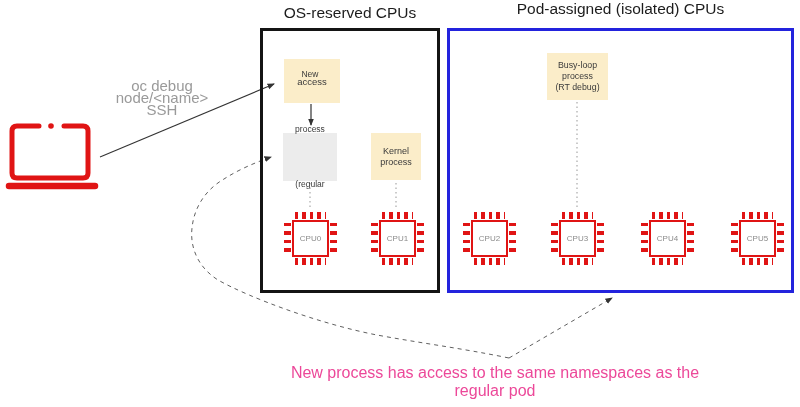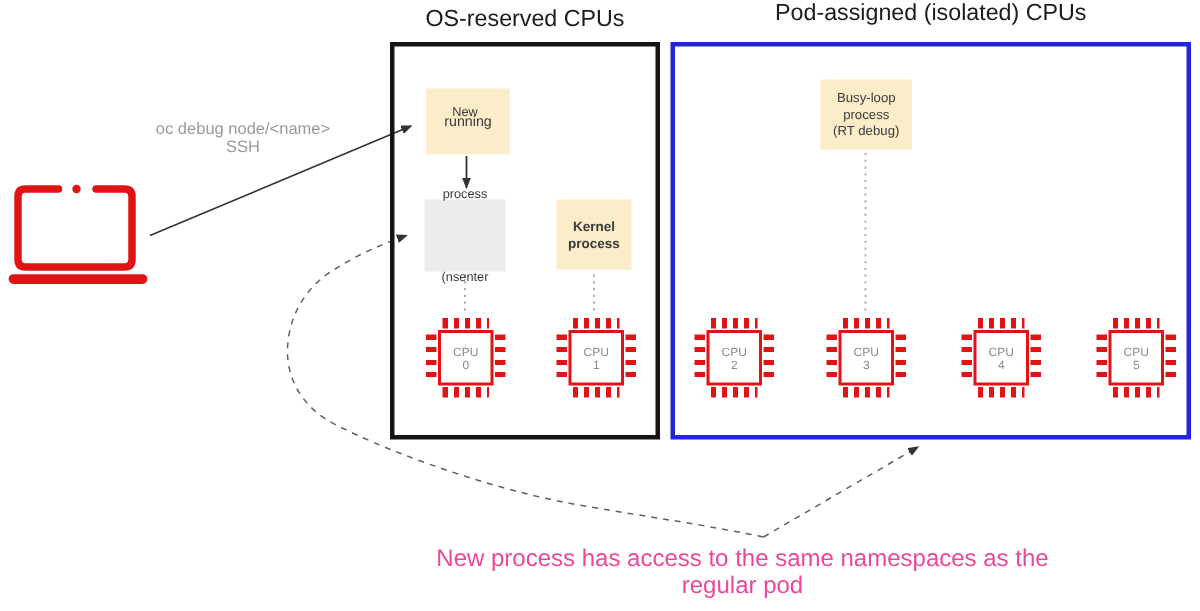--- a/index.html
+++ b/index.html
@@ -19,37 +19,37 @@
 
   .node {
     position:absolute; display:flex; flex-direction:column;
     align-items:center; justify-content:center;
     text-align:center; color:#3a3a3a; font-size:9px; line-height:11px;
   }
   .cream { background:#fbedc9; }
   .grayb { background:#ececec;gap:44px; }
   .nsenter-node  { left:284px; top:59px;  width:56px; height:44px; font-size:9.5px; }
   .newproc-node  { left:283px; top:133px; width:54px; height:48px; font-size:8.5px; line-height:11px; }
-  .kernel-node   { left:371px; top:133px; width:50px; height:47px;font-weight:bold; }
+  .kernel-node   { left:371px; top:133px; width:50px; height:47px; }
   .busyloop-node { left:547px; top:53px;  width:61px; height:47px; font-size:8.8px; }
 
   .ssh-label {
     position:absolute; left:92px; top:80px; width:140px;
-    text-align:center; color:#9a9a9a; font-size:11px; line-height:12px;
+    text-align:center; color:#9a9a9a; font-size:15px; line-height:12px;
   }
   .caption {
     position:absolute; left:200px; top:364px; width:590px;
     text-align:center; color:#ec4899; font-size:16px; line-height:18px;
   }
 
   
   .chip {
     position:absolute; width:33px; height:33px; top:220px;
     border:2.5px solid #e01414; background:#fff;
-    display:flex; flex-direction:column; align-items:center; justify-content:center;
+    display:flex; flex-direction:row; align-items:center; justify-content:center;
     color:#8a8a8a; font-size:8px; line-height:9px; text-align:center;
   }
   .pins { position:absolute; }
   .pins.pt { left:1px; right:1px; top:-10px;    height:7px;
     background:repeating-linear-gradient(90deg,  #e01414 0 3.4px, transparent 3.4px 7.4px); }
   .pins.pb { left:1px; right:1px; bottom:-10px; height:7px;
     background:repeating-linear-gradient(90deg,  #e01414 0 3.4px, transparent 3.4px 7.4px); }
   .pins.pl { top:1px; bottom:1px; left:-10px;   width:7px;
     background:repeating-linear-gradient(180deg, #e01414 0 3.4px, transparent 3.4px 8.4px); }
   .pins.pr { top:1px; bottom:1px; right:-10px;  width:7px;
@@ -91,27 +91,27 @@
 
   <div class="box-title os-title">OS-reserved CPUs</div>
   <div class="box-title pod-title">Pod-assigned (isolated) CPUs</div>
 
   <div class="ssh-label">
     <div>oc debug node/&lt;name&gt;</div>
     <div>SSH</div>
   </div>
 
   <div class="node cream nsenter-node">
-    <span>running</span>
+    <span>access</span>
   </div>
 
   <div class="node grayb newproc-node">
     <span>New</span>
     <span>process</span>
-    <span>(nsenter</span>
+    <span>(regular</span>
     <span>prio)</span>
   </div>
 
   <div class="node cream kernel-node">
     <span>Kernel</span>
     <span>process</span>
   </div>
 
   <div class="node cream busyloop-node">
     <span>Busy-loop</span>

